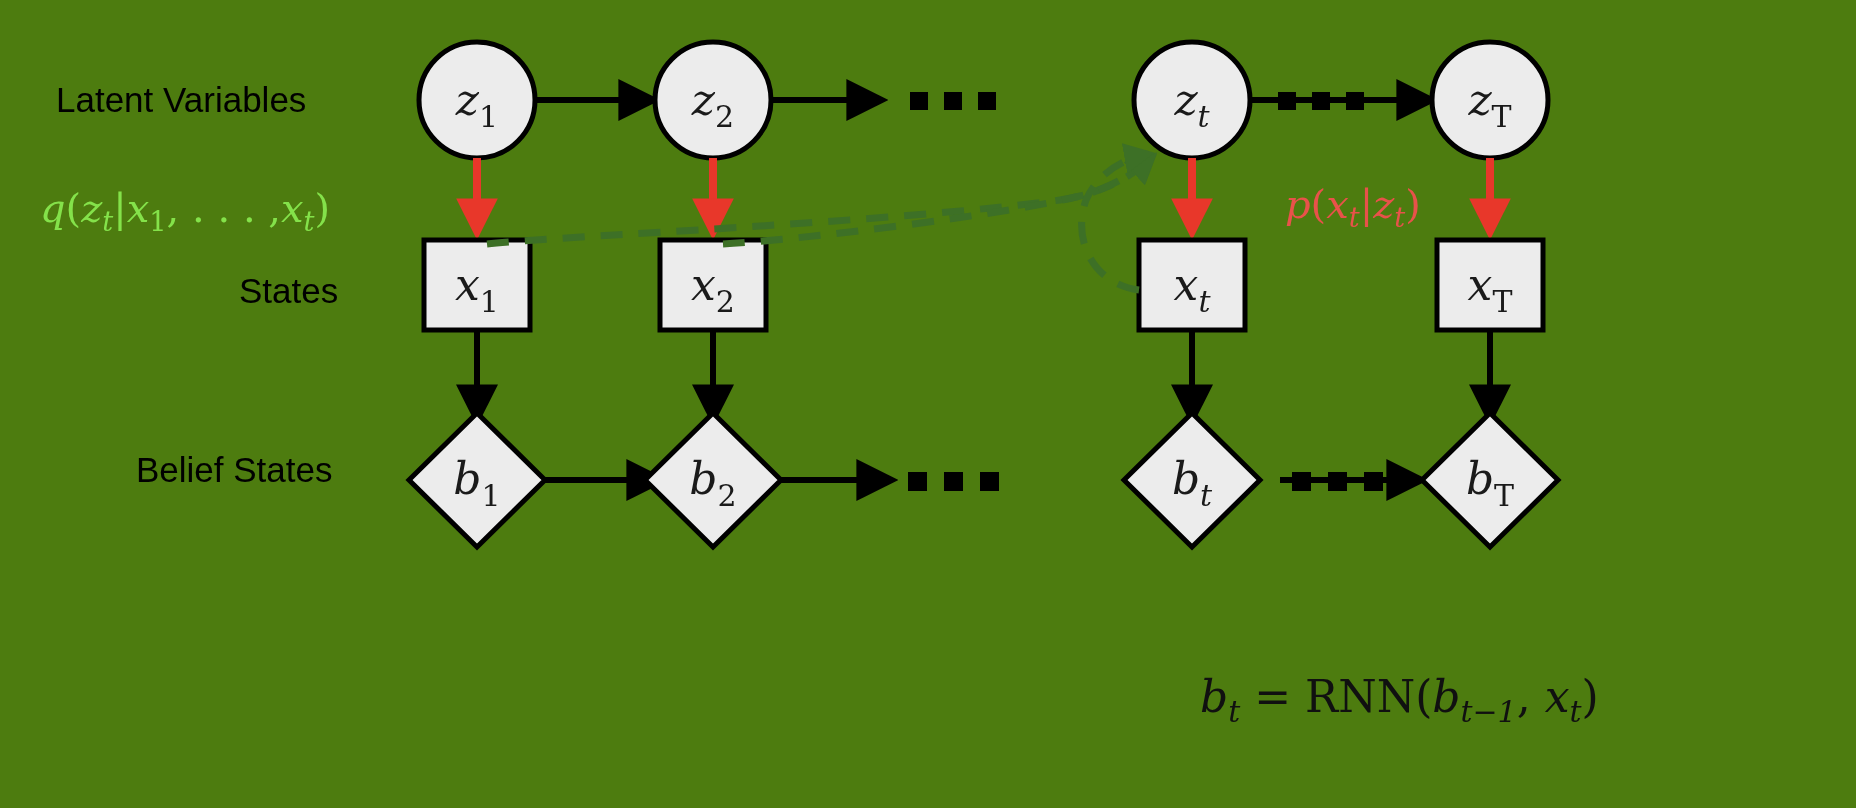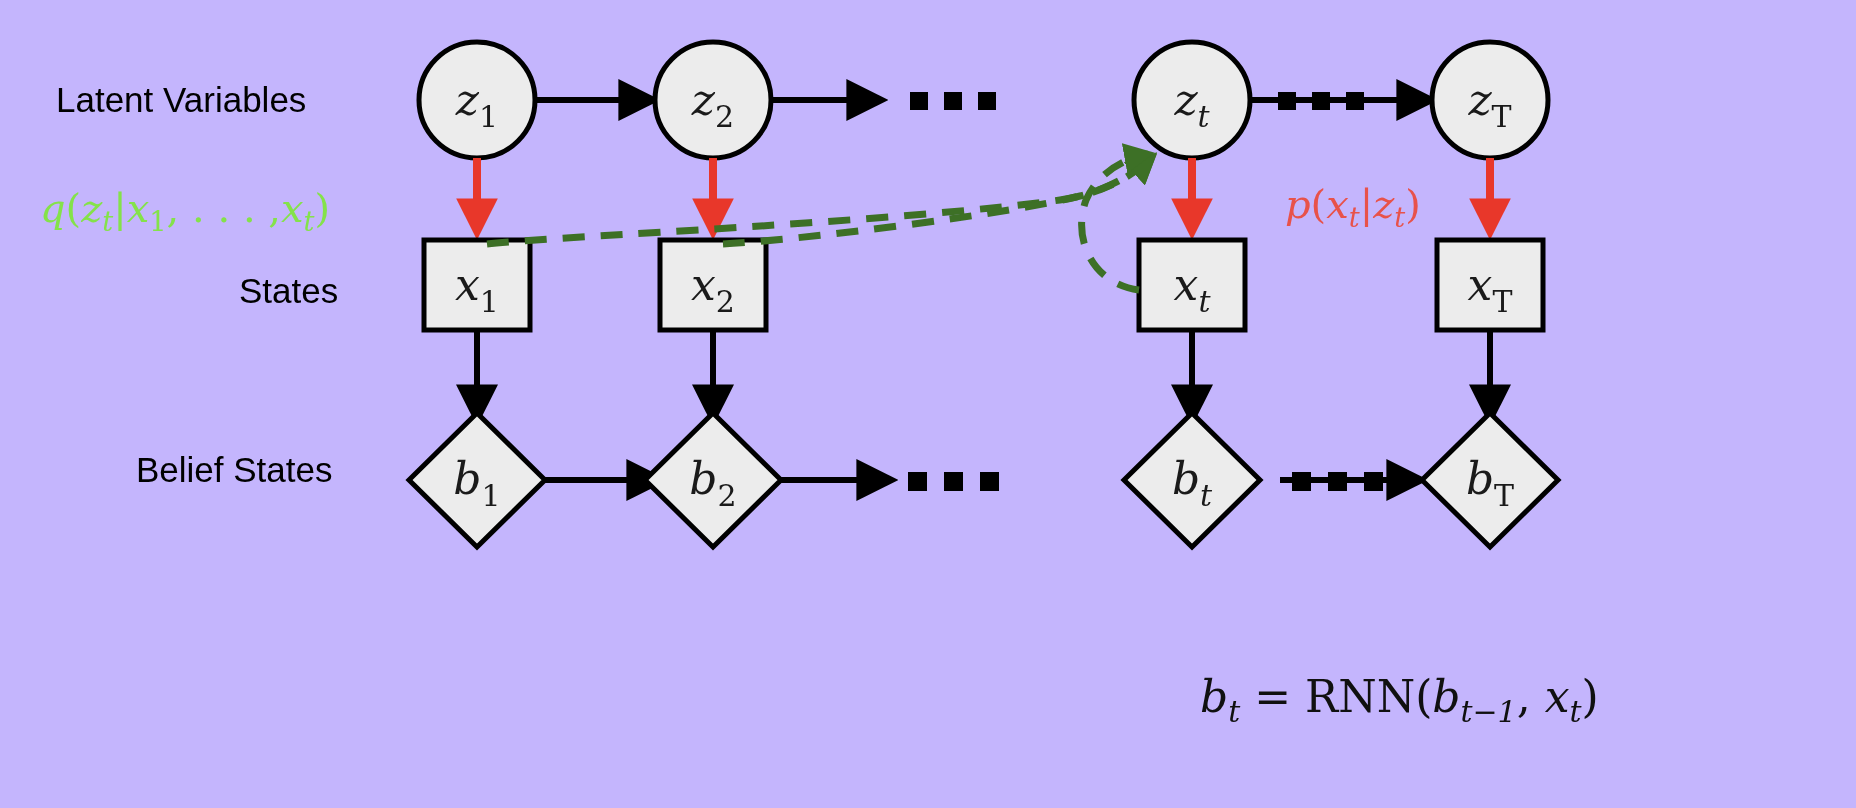--- a/index.html
+++ b/index.html
@@ -10,21 +10,21 @@
   body {
     width: 1856px;
     height: 808px;
     font-family: "Liberation Sans", sans-serif;
     overflow: hidden;
   }
   #diagram-root {
     position: relative;
     width: 1856px;
     height: 808px;
-    background: #c4b5fd;
+    background: #4d7c0f;
   }
   svg#graph {
     position: absolute;
     left: 0;
     top: 0;
     width: 1856px;
     height: 808px;
   }
   .row-label {
     font-family: "Liberation Sans", sans-serif;

